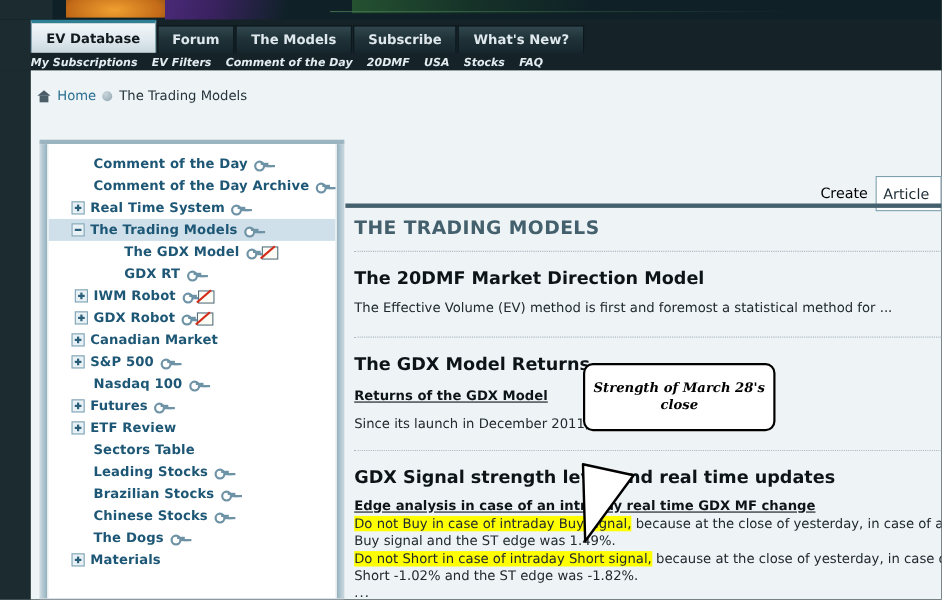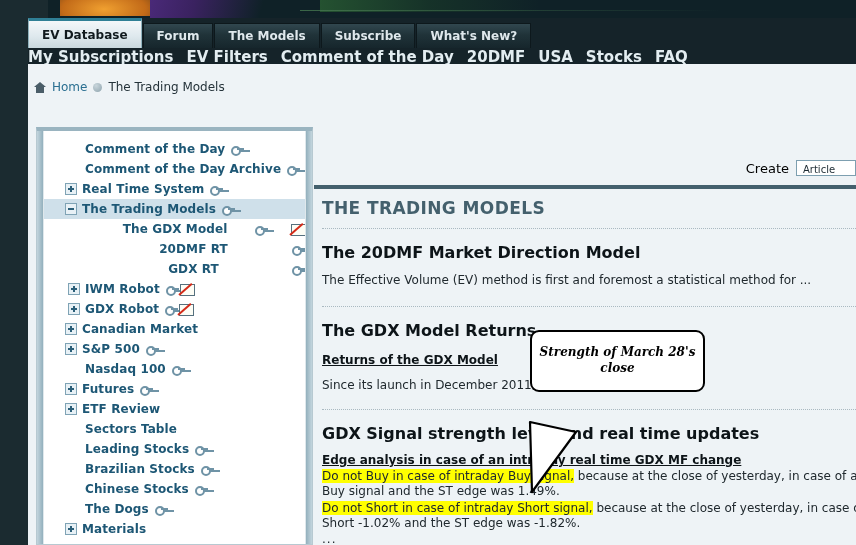--- a/index.html
+++ b/index.html
@@ -77,22 +77,22 @@
     padding-top: 1px;
   }
 
   
   .subnav {
     position: absolute; left: 28px; top: 30px; height: 16px;
     display: flex; align-items: center; gap: 13px;
     padding-top: 2px;
   }
   .subnav a {
-    font-size: 15px; font-weight: bold; color: #e3edf1;
-    text-decoration: none; white-space: nowrap; cursor: pointer;
+    font-size: 10px; font-weight: bold; color: #e3edf1;
+    text-decoration: none; white-space: nowrap; cursor: pointer; font-style: italic;
   }
 
   
   .page {
     position: absolute; left: 28px; top: 64px; width: 828px; height: 481px;
     background: #eef3f6;
     overflow: hidden;
   }
   .leftgutter {
     position: absolute; left: 0; top: 64px; width: 28px; height: 481px;
@@ -125,25 +125,25 @@
   }
   .bc-current { color: #25333a; }
 
   
   .create-row {
     position: absolute; right: 0; top: 96px;
     display: flex; align-items: center; gap: 7px;
   }
   .create-label { font-size: 13px; color: #000000; }
   .create-select {
-    height: 16px; min-width: 60px;
+    height: 32px; min-width: 60px;
     padding: 2px 6px 0 6px;
     border: 1px solid #7d9fb0;
     background: #ffffff;
-    font-size: 10px; color: #1d2b33;
+    font-size: 13px; color: #1d2b33;
     display: flex; align-items: center;
     cursor: pointer;
   }
 
   
   .hdr-rule {
     position: absolute; left: 286px; top: 121px; width: 570px; height: 4px;
     background: #44606d;
   }
 
@@ -195,21 +195,21 @@
   .tw.plus::after {
     content: ""; position: absolute; left: 4px; top: 2px;
     width: 2px; height: 6px; background: #2b5f79;
   }
   .tree-label {
     font-size: 12px; font-weight: bold; color: #1d5775;
     letter-spacing: .1px;
   }
   .ind1 { padding-left: 21px; }
   .ind2 { padding-left: 24px; }
-  .ind3 { padding-left: 40px; justify-content: space-between; }
+  .ind3 { padding-left: 52px; }
   .key-icon {
     display: inline-block; position: relative;
     width: 13px; height: 9px; margin-left: 6px; vertical-align: middle;
   }
   .key-icon::before {
     content: ""; position: absolute; left: 0; top: 1px;
     width: 6px; height: 6px; border-radius: 50%;
     border: 2px solid #6f93a6; background: #fff;
   }
   .key-icon::after {
@@ -371,25 +371,20 @@
               <span class="key-icon"></span>
             </div>
             <div class="tree-item ind3">
               <span class="tw none"></span>
               <span class="tree-label">The GDX Model</span>
               <span class="key-icon"></span>
               <span class="book-icon"></span>
             </div>
             <div class="tree-item ind3">
               <span class="tw none"></span>
-              <span class="tree-label">20DMF RT</span>
-              <span class="key-icon"></span>
-            </div>
-            <div class="tree-item ind3">
-              <span class="tw none"></span>
               <span class="tree-label">GDX RT</span>
               <span class="key-icon"></span>
             </div>
             <div class="tree-item ind2">
               <span class="tw plus"></span>
               <span class="tree-label">IWM Robot</span>
               <span class="key-icon"></span>
               <span class="book-icon"></span>
             </div>
             <div class="tree-item ind2">

